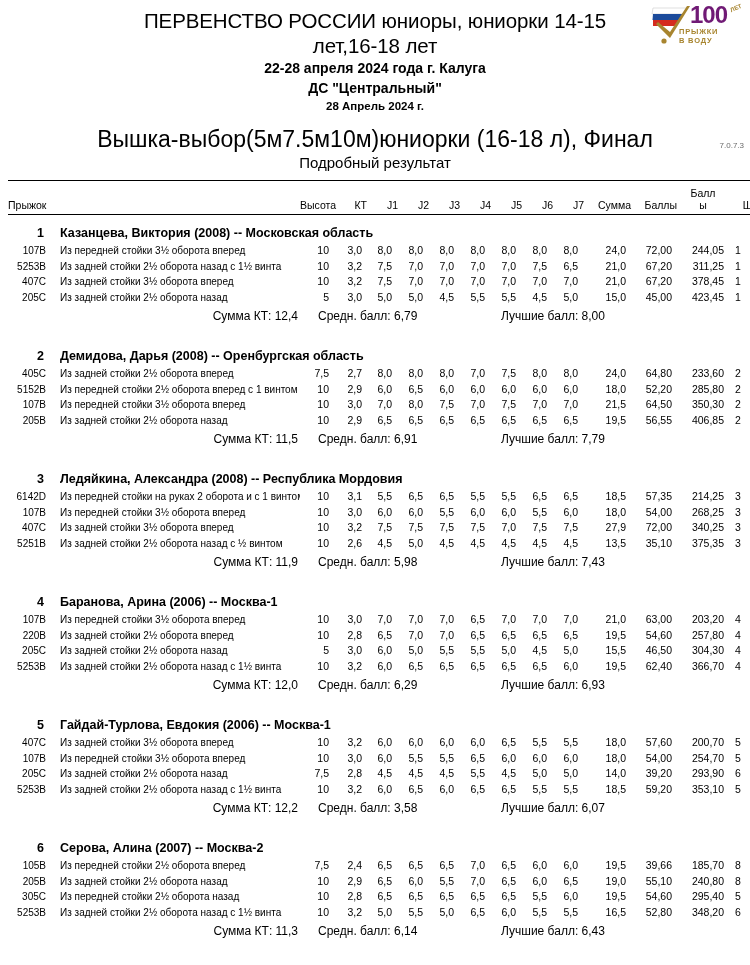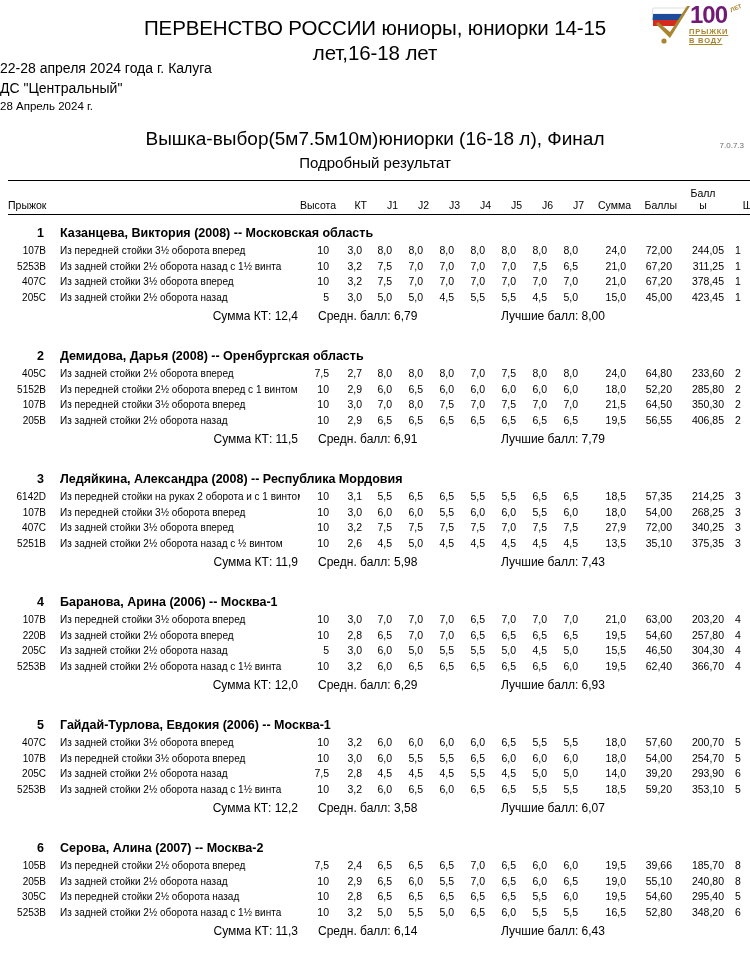--- a/index.html
+++ b/index.html
@@ -48,21 +48,21 @@
     color: #7c95b5;
     white-space: nowrap;
     margin: 1px 0 1px 0;
   }
   .logo-left .rule {
     border-top: 2px solid #1c4b82;
     margin-top: 1px;
   }
 
   .title-block {
-    padding: 12px 120px;
+    padding: 5px 120px;
     text-align: center;
   }
   .event-title {
     font-size: 20.5px;
     line-height: 25px;
     font-weight: normal;
     letter-spacing: -0.1px;
     padding-top: 3px;
   }
 
@@ -95,47 +95,47 @@
     left: 80px;
     top: 3px;
     font-size: 6px;
     font-weight: bold;
     color: #a8852f;
     transform: rotate(-24deg);
   }
   .logo-right .sub1,
   .logo-right .sub2 {
     position: absolute;
-    left: 39px;
+    left: 29px;
     font-size: 7.5px;
     font-weight: bold;
     letter-spacing: 0.8px;
     color: #a8852f;
-    text-decoration: underline;
   }
   .logo-right .sub1 { top: 25px; }
   .logo-right .sub2 { top: 34px; }
 
   .sub-line {
-    text-align: left;
+    text-align: center;
     font-size: 14px;
     line-height: 20px;
+    font-weight: bold;
   }
   .sub-line.small {
     font-size: 11.5px;
     line-height: 17px;
   }
 
   .discipline-row {
     position: relative;
     text-align: center;
     margin-top: 12px;
   }
   .discipline {
-    font-size: 19px;
+    font-size: 23px;
     line-height: 24px;
   }
   .version {
     position: absolute;
     right: 6px;
     bottom: 1px;
     font-size: 8px;
     color: #6b6b6b;
   }
   .detail-heading {

